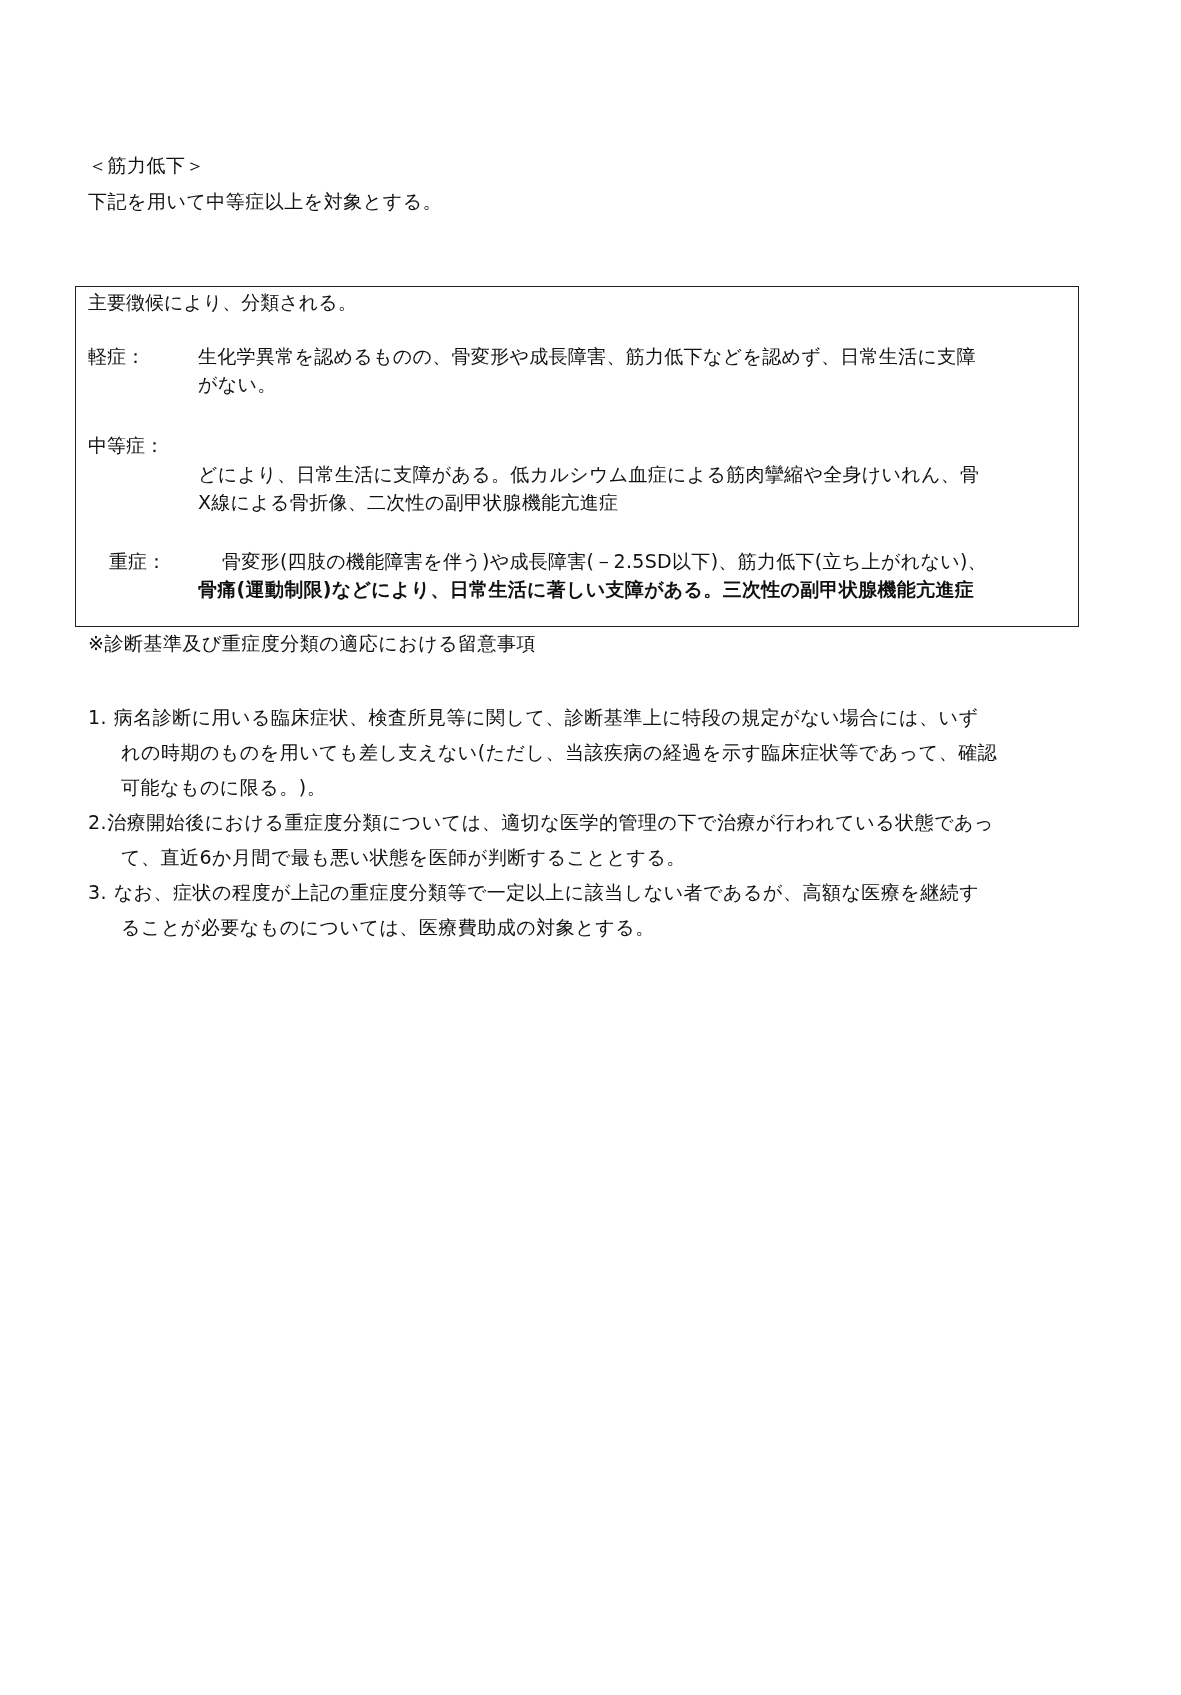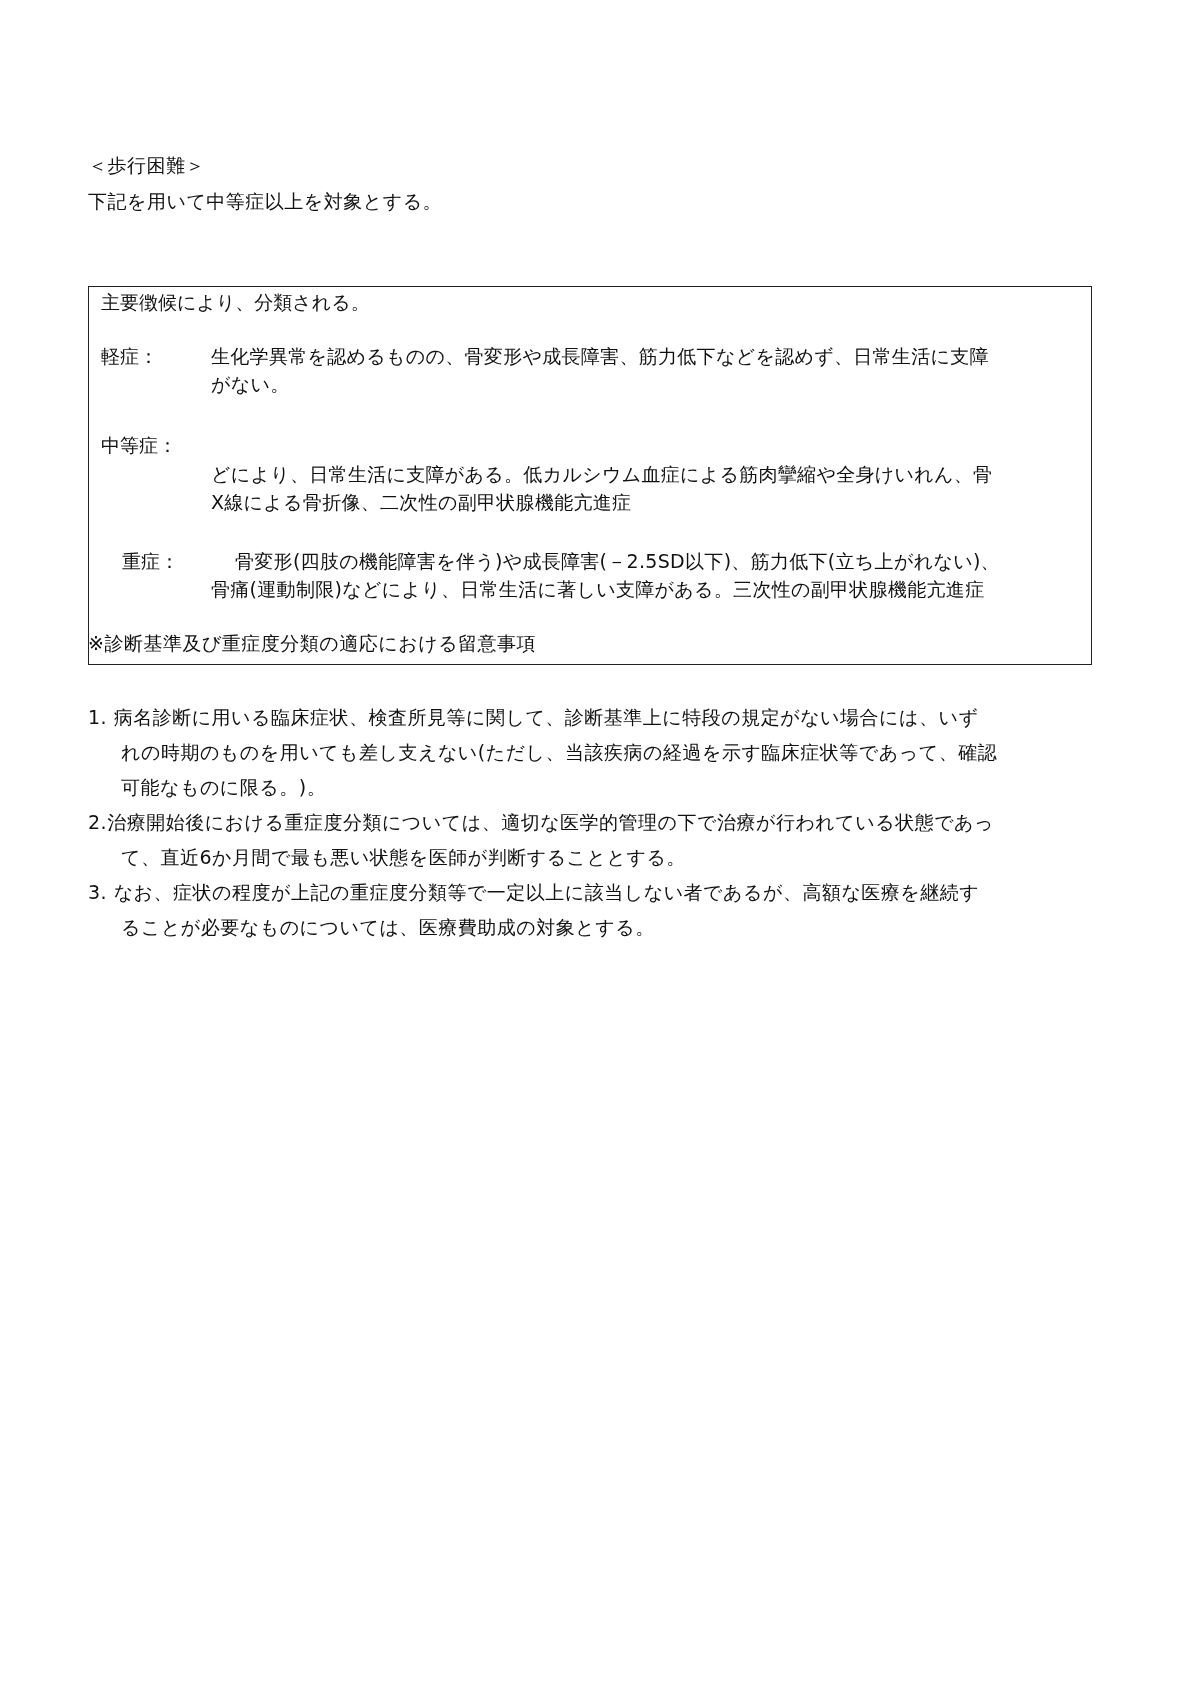--- a/index.html
+++ b/index.html
@@ -2,47 +2,47 @@
 <html><head>
   <meta charset="utf-8">
   <style>
     html, body { margin: 0; padding: 0; background: #ffffff; }
     body {
       width: 1181px; height: 1695px; position: relative; overflow: hidden;
       font-family: "DejaVu Sans", sans-serif; color: #111111; font-size: 19px;
     }
     .line { position: absolute; white-space: nowrap; letter-spacing: 0.5px; }
     .box {
-      position: absolute; left: 88px; top: 286px; width: 1004px; height: 379px;
+      position: absolute; left: 75px; top: 286px; width: 1004px; height: 341px;
       border: 1.5px solid #222222; box-sizing: border-box;
     }
     .lbl { position: absolute; left: 101px; white-space: nowrap; }
     .txt { position: absolute; left: 211px; white-space: nowrap; letter-spacing: 0.3px; }
   </style>
 </head>
 <body>
 
 <div>
-  <div class="line" style="left:88px; top:153px;">＜歩行困難＞</div>
+  <div class="line" style="left:88px; top:153px;">＜筋力低下＞</div>
   <div class="line" style="left:88px; top:189px;">下記を用いて中等症以上を対象とする。</div>
 
   <div class="box">
     <div class="lbl" style="left:12px; top:3px;">主要徴候により、分類される。</div>
 
     <div class="lbl" style="left:12px; top:57px;text-align:center;">軽症：</div>
     <div class="txt" style="left:122px; top:57px;">生化学異常を認めるものの、骨変形や成長障害、筋力低下などを認めず、日常生活に支障</div>
     <div class="txt" style="left:122px; top:85px;">がない。</div>
 
     <div class="lbl" style="left:12px; top:146px;">中等症：</div>
     <div class="txt" style="left:122px; top:203px;">X線による骨折像、二次性の副甲状腺機能亢進症</div>
     <div class="txt" style="left:122px; top:175px;">どにより、日常生活に支障がある。低カルシウム血症による筋肉攣縮や全身けいれん、骨</div>
 
     <div class="lbl" style="left:12px; top:262px;margin-left:21px;">重症：</div>
     <div class="txt" style="left:122px; top:262px;margin-left:24px;">骨変形(四肢の機能障害を伴う)や成長障害(－2.5SD以下)、筋力低下(立ち上がれない)、</div>
-    <div class="txt" style="left:122px; top:290px;">骨痛(運動制限)などにより、日常生活に著しい支障がある。三次性の副甲状腺機能亢進症</div>
+    <div class="txt" style="left:122px; top:290px;font-weight:bold;">骨痛(運動制限)などにより、日常生活に著しい支障がある。三次性の副甲状腺機能亢進症</div>
   </div>
 
   <div class="line" style="left:88px; top:631px;">※診断基準及び重症度分類の適応における留意事項</div>
 
   <div class="line" style="left:88px; top:705px;">1. 病名診断に用いる臨床症状、検査所見等に関して、診断基準上に特段の規定がない場合には、いず</div>
   <div class="line" style="left:121px; top:740px;">れの時期のものを用いても差し支えない(ただし、当該疾病の経過を示す臨床症状等であって、確認</div>
   <div class="line" style="left:121px; top:775px;">可能なものに限る。)。</div>
 
   <div class="line" style="left:88px; top:810px;">2.治療開始後における重症度分類については、適切な医学的管理の下で治療が行われている状態であっ</div>
   <div class="line" style="left:121px; top:845px;">て、直近6か月間で最も悪い状態を医師が判断することとする。</div>

